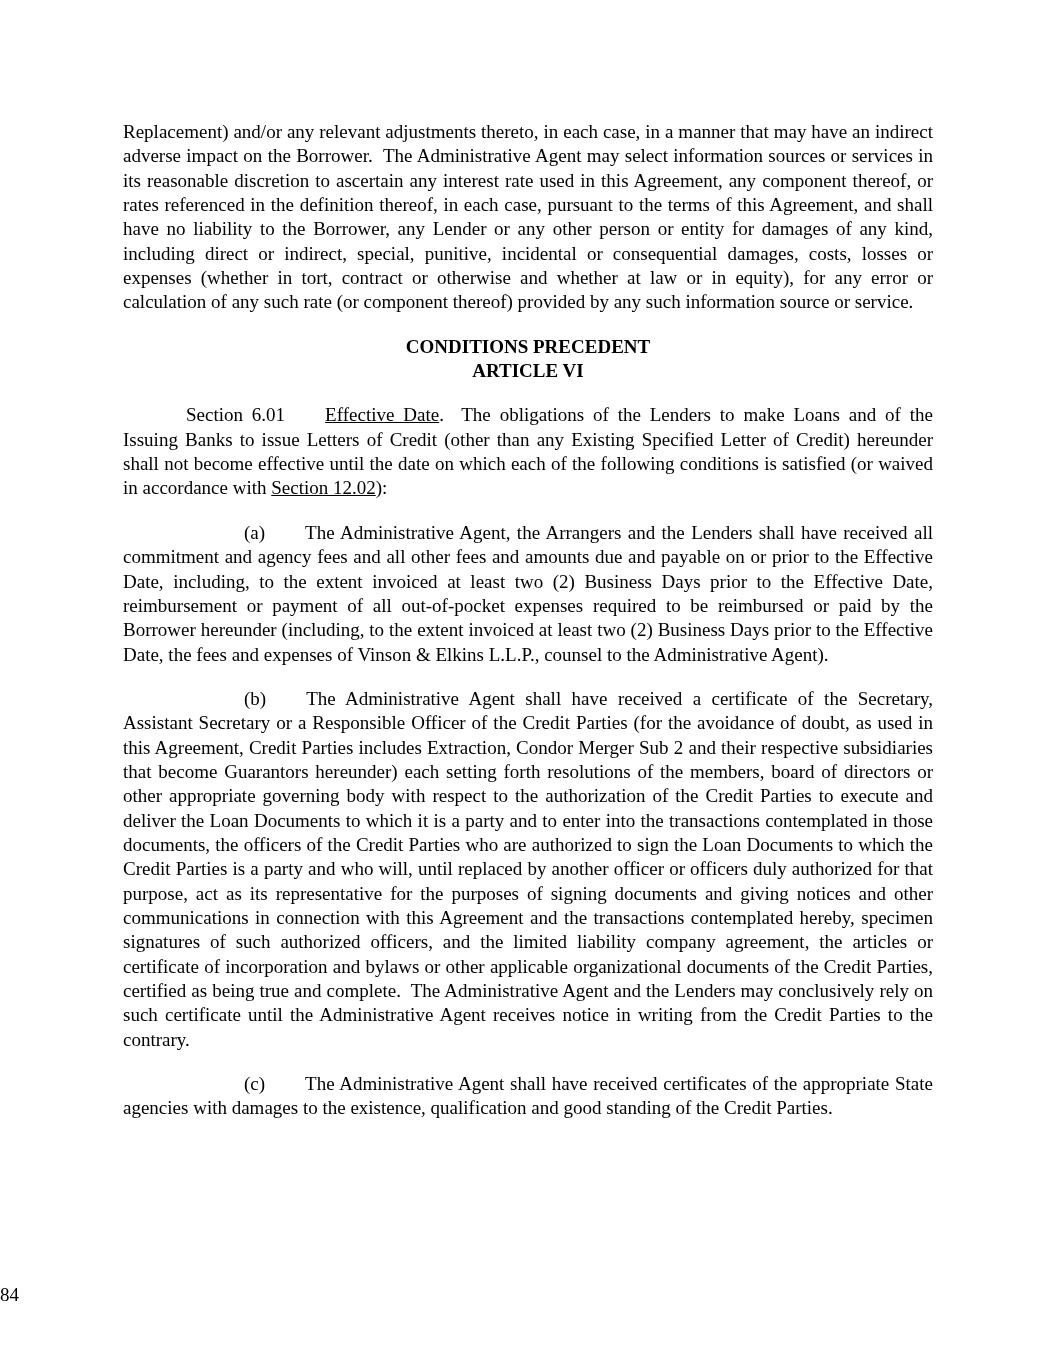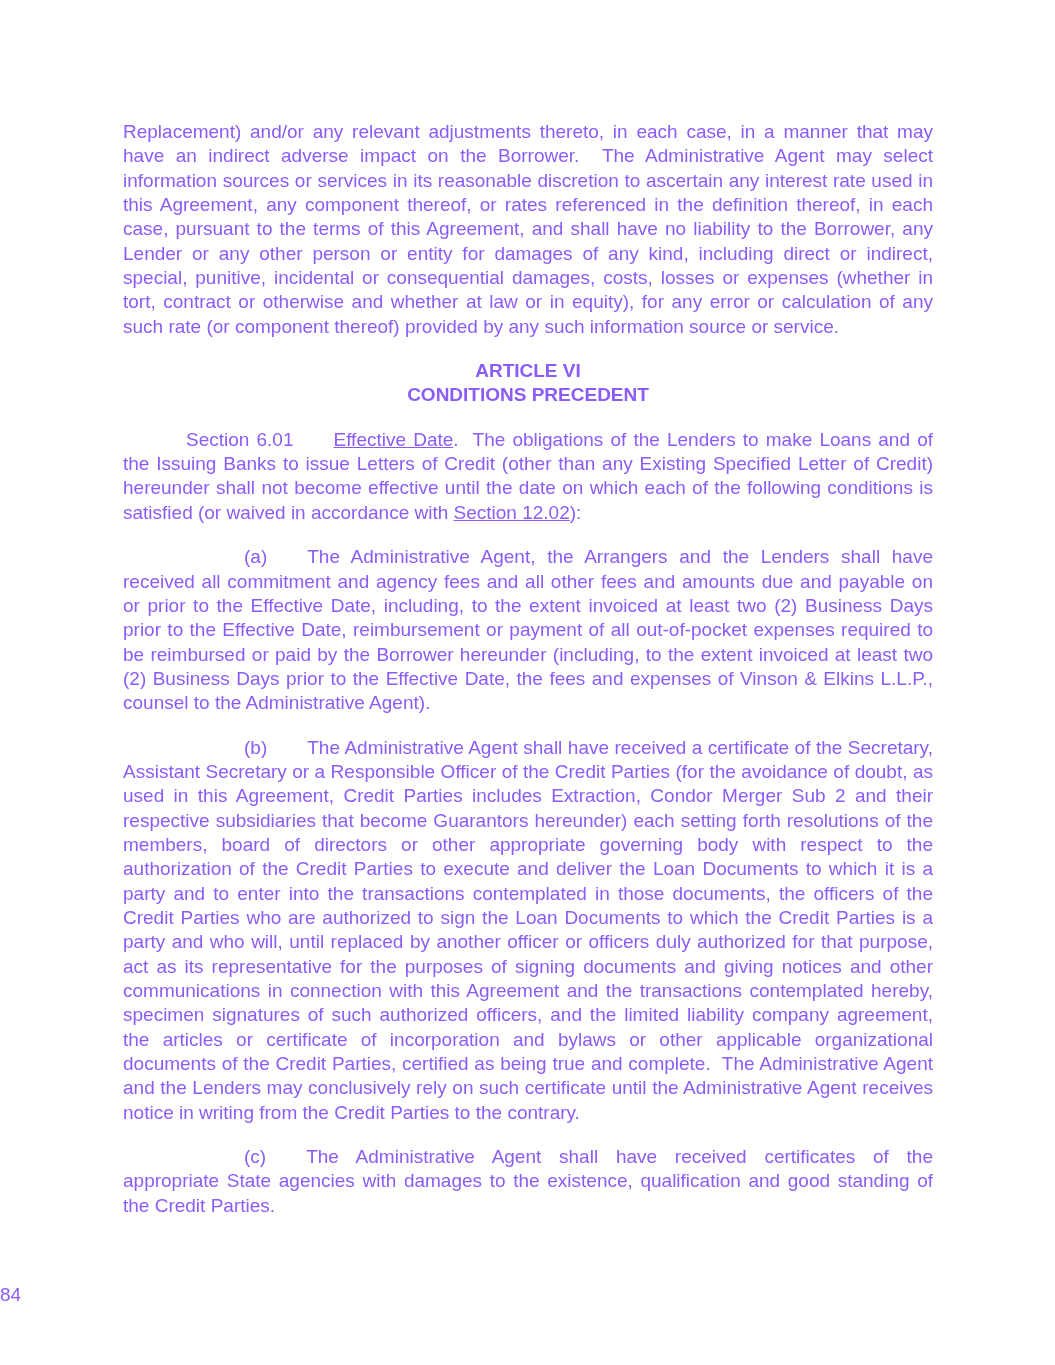--- a/index.html
+++ b/index.html
@@ -3,24 +3,24 @@
 <meta charset="utf-8">
 <style>
   html, body { margin: 0; padding: 0; background: #ffffff; }
   .page {
     position: relative;
     width: 1055px;
     height: 1365px;
     background: #ffffff;
     box-sizing: border-box;
     padding: 120px 122px 0 123px;
-    font-family: Liberation Sans, sans-serif;
+    font-family: Liberation Serif, serif;
     font-size: 19px;
     line-height: 24.35px;
-    color: #8b5cf6;
+    color: #000000;
     overflow: hidden;
   }
   .para {
     margin: 0 0 20px 0;
     text-align: justify;
     text-justify: inter-word;
   }
   .indent-none   { text-indent: 0; }
   .indent-section{ text-indent: 63px; }
   .indent-clause { text-indent: 121px; }
@@ -40,22 +40,22 @@
   }
 </style>
 </head>
 <body>
 
 <div class="page">
 
   <p class="para indent-none"><span>Replacement) and/or any relevant adjustments thereto, in each case, in a manner that may have an indirect adverse impact on the Borrower.&nbsp; The Administrative Agent may select information sources or services in its reasonable discretion to ascertain any interest rate used in this Agreement, any component thereof, or rates referenced in the definition thereof, in each case, pursuant to the terms of this Agreement, and shall have no liability to the Borrower, any Lender or any other person or entity for damages of any kind, including direct or indirect, special, punitive, incidental or consequential damages, costs, losses or expenses (whether in tort, contract or otherwise and whether at law or in equity), for any error or calculation of any such rate (or component thereof) provided by any such information source or service.</span></p>
 
   <div class="heading">
+    <div>CONDITIONS PRECEDENT</div>
     <div>ARTICLE VI</div>
-    <div>CONDITIONS PRECEDENT</div>
   </div>
 
   <p class="para indent-section"><span>Section 6.01</span><span class="tab"></span><span class="u">Effective Date</span><span>.&nbsp; The obligations of the Lenders to make Loans and of the Issuing Banks to issue Letters of Credit (other than any Existing Specified Letter of Credit) hereunder shall not become effective until the date on which each of the following conditions is satisfied (or waived in accordance with </span><span class="u">Section 12.02</span><span>):</span></p>
 
   <p class="para indent-clause"><span>(a)</span><span class="tab"></span><span>The Administrative Agent, the Arrangers and the Lenders shall have received all commitment and agency fees and all other fees and amounts due and payable on or prior to the Effective Date, including, to the extent invoiced at least two (2) Business Days prior to the Effective Date, reimbursement or payment of all out-of-pocket expenses required to be reimbursed or paid by the Borrower hereunder (including, to the extent invoiced at least two (2) Business Days prior to the Effective Date, the fees and expenses of Vinson &amp; Elkins L.L.P., counsel to the Administrative Agent).</span></p>
 
   <p class="para indent-clause"><span>(b)</span><span class="tab"></span><span>The Administrative Agent shall have received a certificate of the Secretary, Assistant Secretary or a Responsible Officer of the Credit Parties (for the avoidance of doubt, as used in this Agreement, Credit Parties includes Extraction, Condor Merger Sub 2 and their respective subsidiaries that become Guarantors hereunder) each setting forth resolutions of the members, board of directors or other appropriate governing body with respect to the authorization of the Credit Parties to execute and deliver the Loan Documents to which it is a party and to enter into the transactions contemplated in those documents, the officers of the Credit Parties who are authorized to sign the Loan Documents to which the Credit Parties is a party and who will, until replaced by another officer or officers duly authorized for that purpose, act as its representative for the purposes of signing documents and giving notices and other communications in connection with this Agreement and the transactions contemplated hereby, specimen signatures of such authorized officers, and the limited liability company agreement, the articles or certificate of incorporation and bylaws or other applicable organizational documents of the Credit Parties, certified as being true and complete.&nbsp; The Administrative Agent and the Lenders may conclusively rely on such certificate until the Administrative Agent receives notice in writing from the Credit Parties to the contrary.</span></p>
 
   <p class="para indent-clause"><span>(c)</span><span class="tab"></span><span>The Administrative Agent shall have received certificates of the appropriate State agencies with damages to the existence, qualification and good standing of the Credit Parties.</span></p>
 

